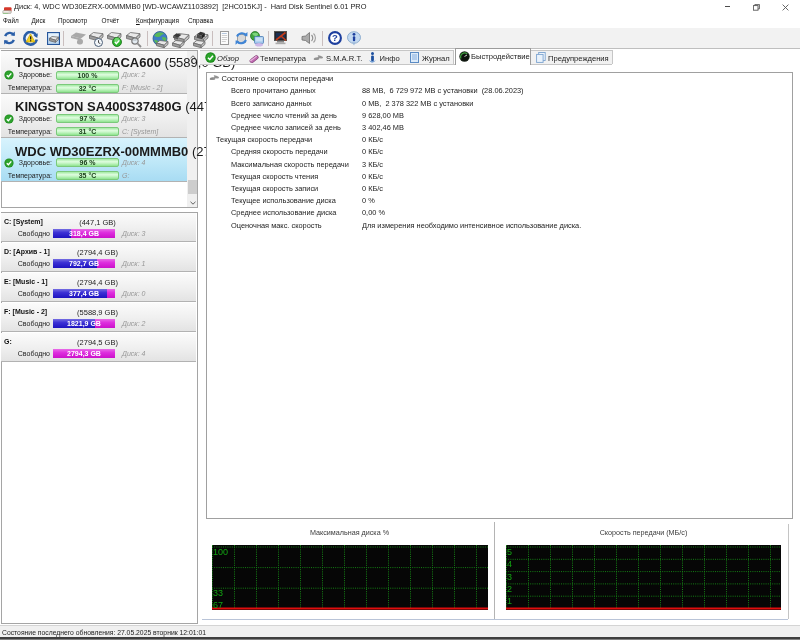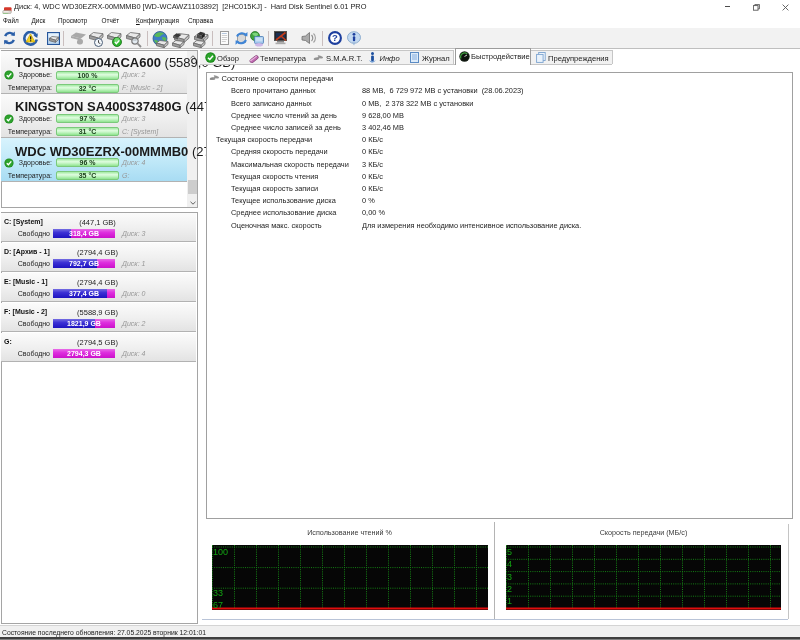--- a/index.html
+++ b/index.html
@@ -289,42 +289,42 @@
 <div class="a pbar" style="top:349.0px;background:linear-gradient(180deg,rgba(255,255,255,0.38) 0%,rgba(255,255,255,0.12) 40%,rgba(0,0,0,0.07) 100%),linear-gradient(90deg,#2114cf 0.0%,#da12da 0.0%);">2794,3 GB</div>
 <div class="a gray" style="top:350.0px;">Диск: 4</div>
 
 <div class="a tab" style="left:200px;width:43px;"></div>
 <div class="a tabsep" style="left:243px;"></div>
 <svg class="a" style="left:205px;top:52px;" width="11" height="11">
     <circle cx="5.5" cy="5.5" r="5.2" fill="#168716"></circle>
     <circle cx="5.5" cy="5.5" r="4.2" fill="#2ba32b"></circle>
     <path d="M3 5.7 L4.8 7.5 L8 3.8" fill="none" stroke="#fff" stroke-width="1.5"></path>
   </svg>
-<div class="a tabtxt" style="left:217px;top:53.5px;">Обзор</div>
+<div class="a tabtxt" style="left:217px;top:53.5px;font-style:italic;">Обзор</div>
 <div class="a tab" style="left:243px;width:66.5px;"></div>
 <div class="a tabsep" style="left:309.5px;"></div>
 <svg class="a" style="left:248px;top:51.5px;" width="11" height="11">
     <rect x="1" y="6" width="9.5" height="3.6" rx="1.8" transform="rotate(-38 5 7)" fill="#c06ab0" stroke="#7c3a70" stroke-width="0.7"></rect>
     <rect x="1.6" y="6.4" width="8" height="1.1" transform="rotate(-38 5 7)" fill="#e8b8e0"></rect>
   </svg>
 <div class="a tabtxt" style="left:260px;top:53.5px;">Температура</div>
 <div class="a tab" style="left:309.5px;width:53.0px;"></div>
 <div class="a tabsep" style="left:362.5px;"></div>
 <svg class="a" style="left:313px;top:54px;" width="11" height="8">
     <path d="M0.8 5.8 Q0.4 4.2 1.8 3.7 L5.6 3 L4.8 1.9 Q4.5 1.1 5.4 1.15 L7.4 1.8 Q10.3 2.7 10.1 3.7 Q9.9 4.7 7.9 4.5 L6.2 4.3 Q6.6 5.5 5.6 5.7 Q2.8 6.3 0.8 5.8 Z" fill="#939393"></path>
   </svg>
 <div class="a tabtxt" style="left:326.0px;top:53.5px;">S.M.A.R.T.</div>
 <div class="a tab" style="left:362.5px;width:42.5px;"></div>
 <div class="a tabsep" style="left:405px;"></div>
 <svg class="a" style="left:367.5px;top:51.5px;" width="9" height="11">
     <path d="M1 8 Q4.5 10.5 8 8 Q6 10.8 4 10.8 Q2 10.3 1 8Z" fill="#6d9bd4"></path>
     <circle cx="4.5" cy="1.6" r="1.5" fill="#1d4f9e"></circle>
     <rect x="3.1" y="3.6" width="2.8" height="5.6" rx="1.2" fill="#1d4f9e"></rect>
   </svg>
-<div class="a tabtxt" style="left:379.5px;top:53.5px;font-style:italic;">Инфо</div>
+<div class="a tabtxt" style="left:379.5px;top:53.5px;">Инфо</div>
 <div class="a tab" style="left:405px;width:47.5px;"></div>
 <div class="a tabsep" style="left:452.5px;"></div>
 <svg class="a" style="left:410px;top:51.5px;" width="9" height="11">
     <rect x="0.5" y="0.5" width="8" height="10" fill="#dcebfa" stroke="#5b8bc4" stroke-width="1"></rect>
     <rect x="2" y="2.5" width="5" height="1" fill="#86aede"></rect>
     <rect x="2" y="4.5" width="5" height="1" fill="#86aede"></rect>
     <rect x="2" y="6.5" width="5" height="1" fill="#86aede"></rect>
   </svg>
 <div class="a tabtxt" style="left:422px;top:53.5px;">Журнал</div>
 <div class="a" style="left:455px;top:48px;width:75.5px;height:17px;background:#fff;border:1px solid #9b9b9b;border-bottom:none;box-sizing:border-box;z-index:3;"></div>
@@ -368,21 +368,21 @@
 <div class="a row" style="left:362px;top:172.7px;">0 КБ/с</div>
 <div class="a row" style="left:231px;top:184.9px;">Текущая скорость записи</div>
 <div class="a row" style="left:362px;top:184.9px;">0 КБ/с</div>
 <div class="a row" style="left:231px;top:197.1px;">Текущее использование диска</div>
 <div class="a row" style="left:362px;top:197.1px;">0 %</div>
 <div class="a row" style="left:231px;top:209.3px;">Среднее использование диска</div>
 <div class="a row" style="left:362px;top:209.3px;">0,00 %</div>
 <div class="a row" style="left:231px;top:221.5px;">Оценочная макс. скорость</div>
 <div class="a row" style="left:362px;top:221.5px;text-align:center;">Для измерения необходимо интенсивное использование диска.</div>
 
-<div class="a ctitle" style="left:212px;top:528.5px;width:275px;">Использование чтений %</div>
+<div class="a ctitle" style="left:212px;top:528.5px;width:275px;">Максимальная диска %</div>
 <div class="a ctitle" style="left:506px;top:528.5px;width:275px;">Скорость передачи (МБ/с)</div>
 <svg class="a" style="left:211.5px;top:545px;" width="276" height="65">
     <rect x="0" y="0" width="276" height="65" fill="#060606"></rect>
     <line x1="0.5" y1="0" x2="0.5" y2="63" stroke="#157f15" stroke-width="1" stroke-dasharray="1 1.2"></line>
     <line x1="22.5" y1="0" x2="22.5" y2="63" stroke="#157f15" stroke-width="1" stroke-dasharray="1 1.2"></line>
     <line x1="44.5" y1="0" x2="44.5" y2="63" stroke="#157f15" stroke-width="1" stroke-dasharray="1 1.2"></line>
     <line x1="66.5" y1="0" x2="66.5" y2="63" stroke="#157f15" stroke-width="1" stroke-dasharray="1 1.2"></line>
     <line x1="88.5" y1="0" x2="88.5" y2="63" stroke="#157f15" stroke-width="1" stroke-dasharray="1 1.2"></line>
     <line x1="110.5" y1="0" x2="110.5" y2="63" stroke="#157f15" stroke-width="1" stroke-dasharray="1 1.2"></line>
     <line x1="132.5" y1="0" x2="132.5" y2="63" stroke="#157f15" stroke-width="1" stroke-dasharray="1 1.2"></line>

